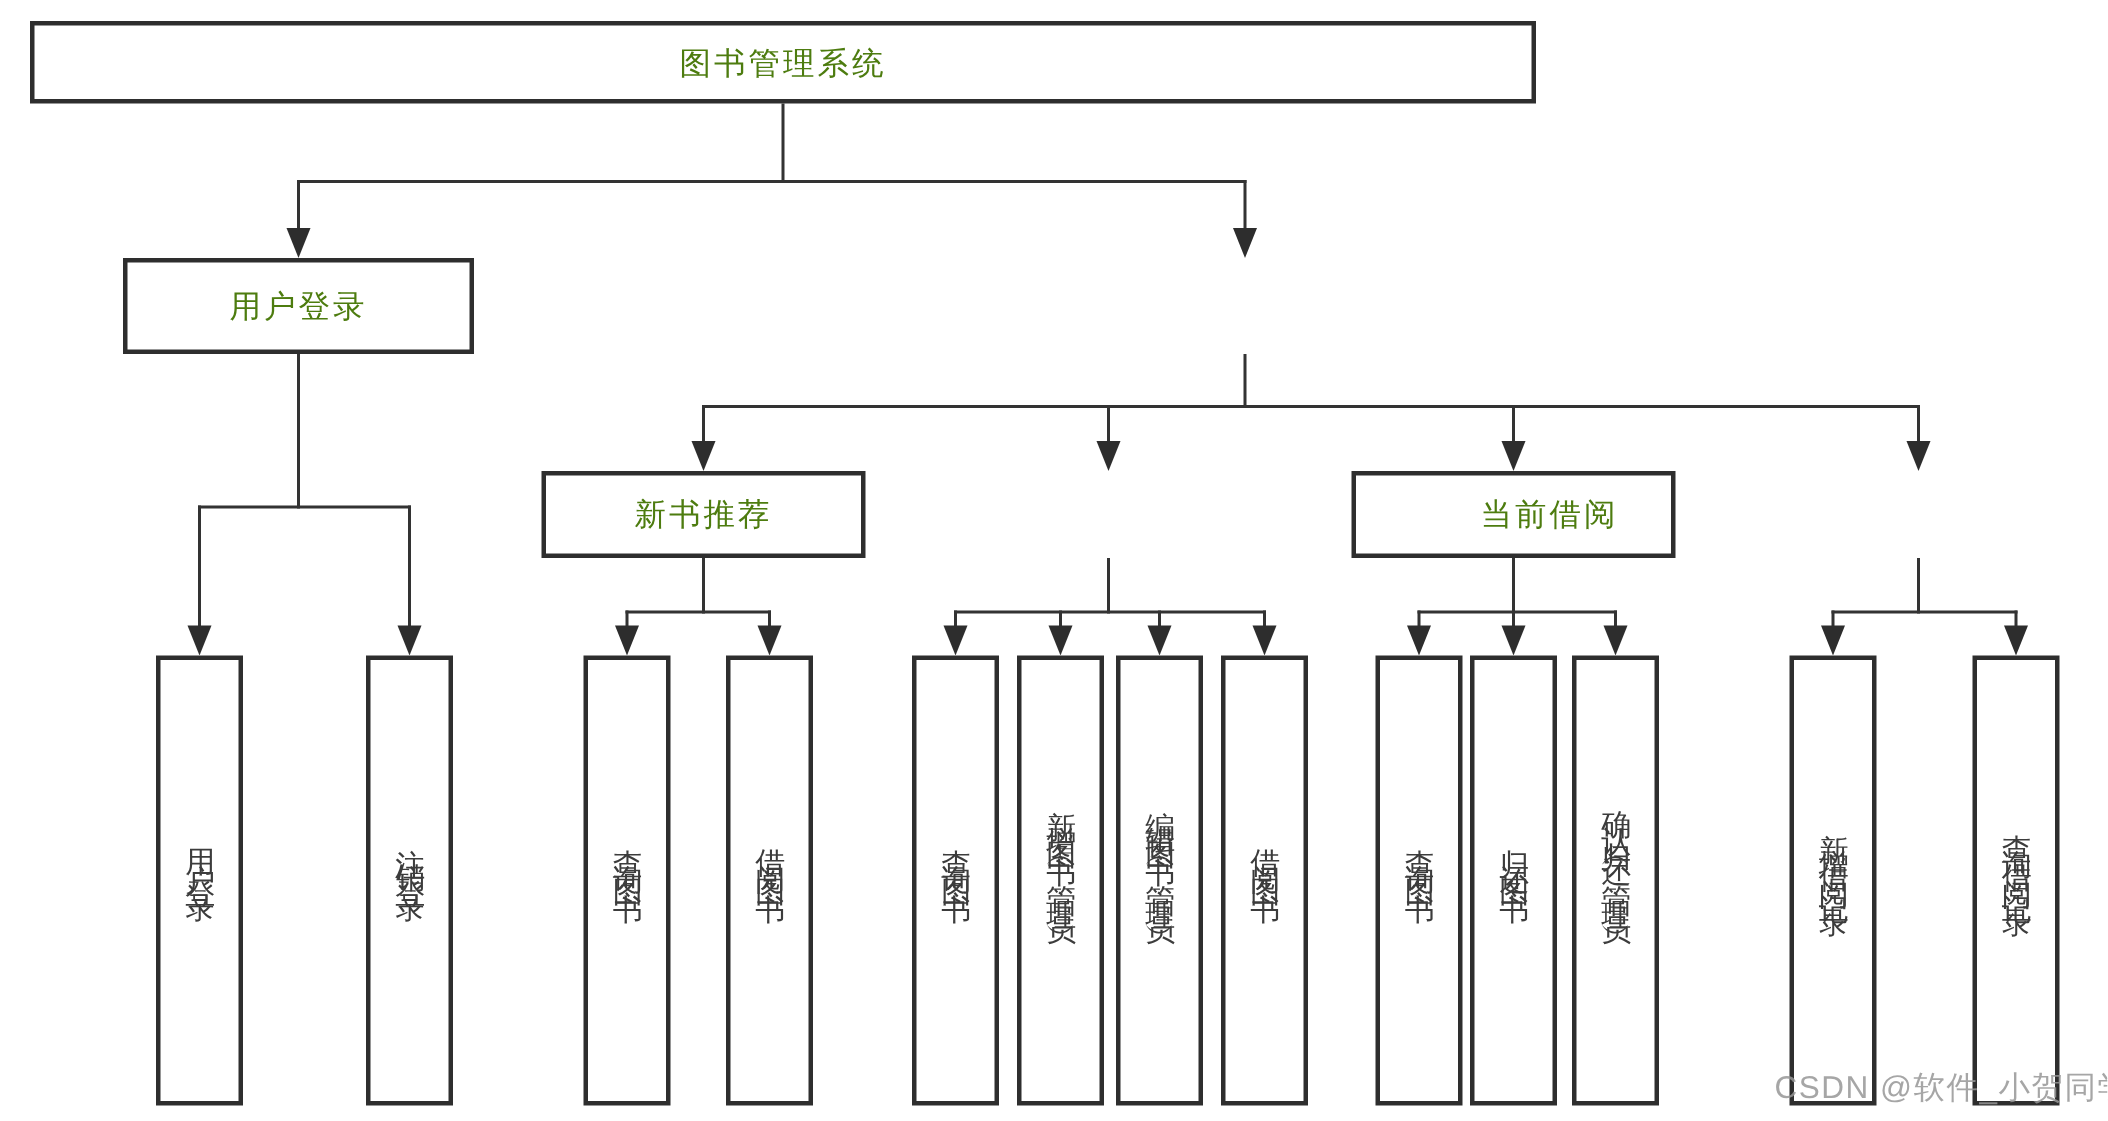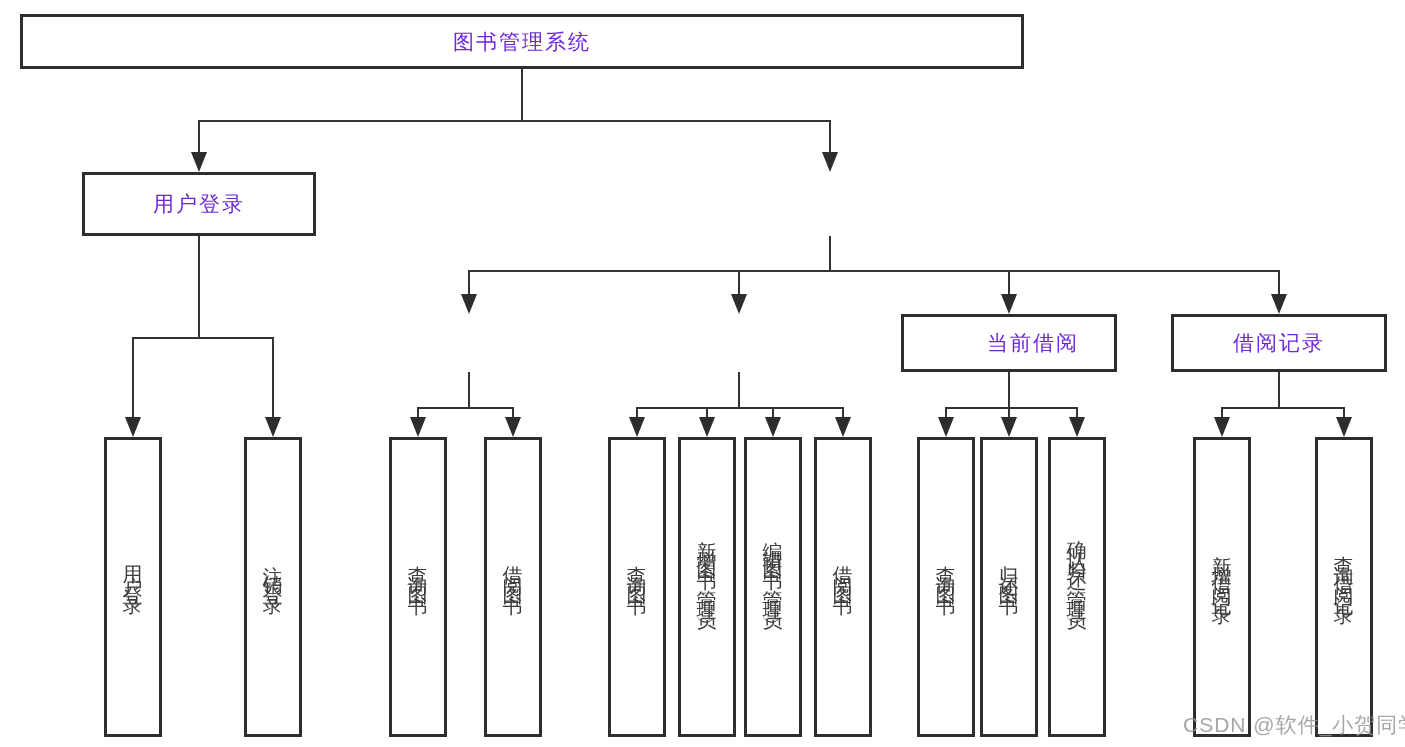--- a/index.html
+++ b/index.html
@@ -7,21 +7,21 @@
   #canvas {
     position:relative; width:1405px; height:747px;
     background:#ffffff; overflow:hidden;
   }
   .box {
     position:absolute; box-sizing:border-box;
     border:3px solid #2e2e2e; background:#ffffff;
     display:flex; align-items:center; justify-content:center;
   }
   .h-label {
-    font-size:21px; letter-spacing:2px; color:#6d28d9; white-space:nowrap;
+    font-size:21px; letter-spacing:2px; color:#4d7c0f; white-space:nowrap;
   }
   .leaf { padding-bottom:34px; }
   .v-label {
     writing-mode:vertical-lr; text-orientation:upright;
     font-size:20px; letter-spacing:10px; line-height:1;
     color:#3c3c3c;
   }
   .vl { position:absolute; width:2px; background:#333333; }
   .hl { position:absolute; height:2px; background:#333333; }
   .ar {
@@ -66,25 +66,25 @@
   <div class="hl" style="left:468px; top:270px; width:812px;"></div>
   <div class="vl" style="left:468px; top:270px; height:26px;"></div>
   <div class="ar" style="left:461px; top:294px;"></div>
   <div class="vl" style="left:738px; top:270px; height:26px;"></div>
   <div class="ar" style="left:731px; top:294px;"></div>
   <div class="vl" style="left:1008px; top:270px; height:26px;"></div>
   <div class="ar" style="left:1001px; top:294px;"></div>
   <div class="vl" style="left:1278px; top:270px; height:26px;"></div>
   <div class="ar" style="left:1271px; top:294px;"></div>
 
+  <div class="box" style="left:361px; top:314px; width:216px; height:58px;">
+    <span class="h-label">新书推荐</span>
+  </div>
   <div class="box" style="left:901px; top:314px; width:216px; height:58px;padding-left:48px;">
     <span class="h-label">当前借阅</span>
-  </div>
-  <div class="box" style="left:1171px; top:314px; width:216px; height:58px;">
-    <span class="h-label">借阅记录</span>
   </div>
 
   <div class="vl" style="left:468px; top:372px; height:37px;"></div>
   <div class="hl" style="left:417px; top:407px; width:97px;"></div>
   <div class="vl" style="left:417px; top:407px; height:12px;"></div>
   <div class="ar" style="left:410px; top:417px;"></div>
   <div class="vl" style="left:512px; top:407px; height:12px;"></div>
   <div class="ar" style="left:505px; top:417px;"></div>
 
   <div class="vl" style="left:738px; top:372px; height:37px;"></div>

